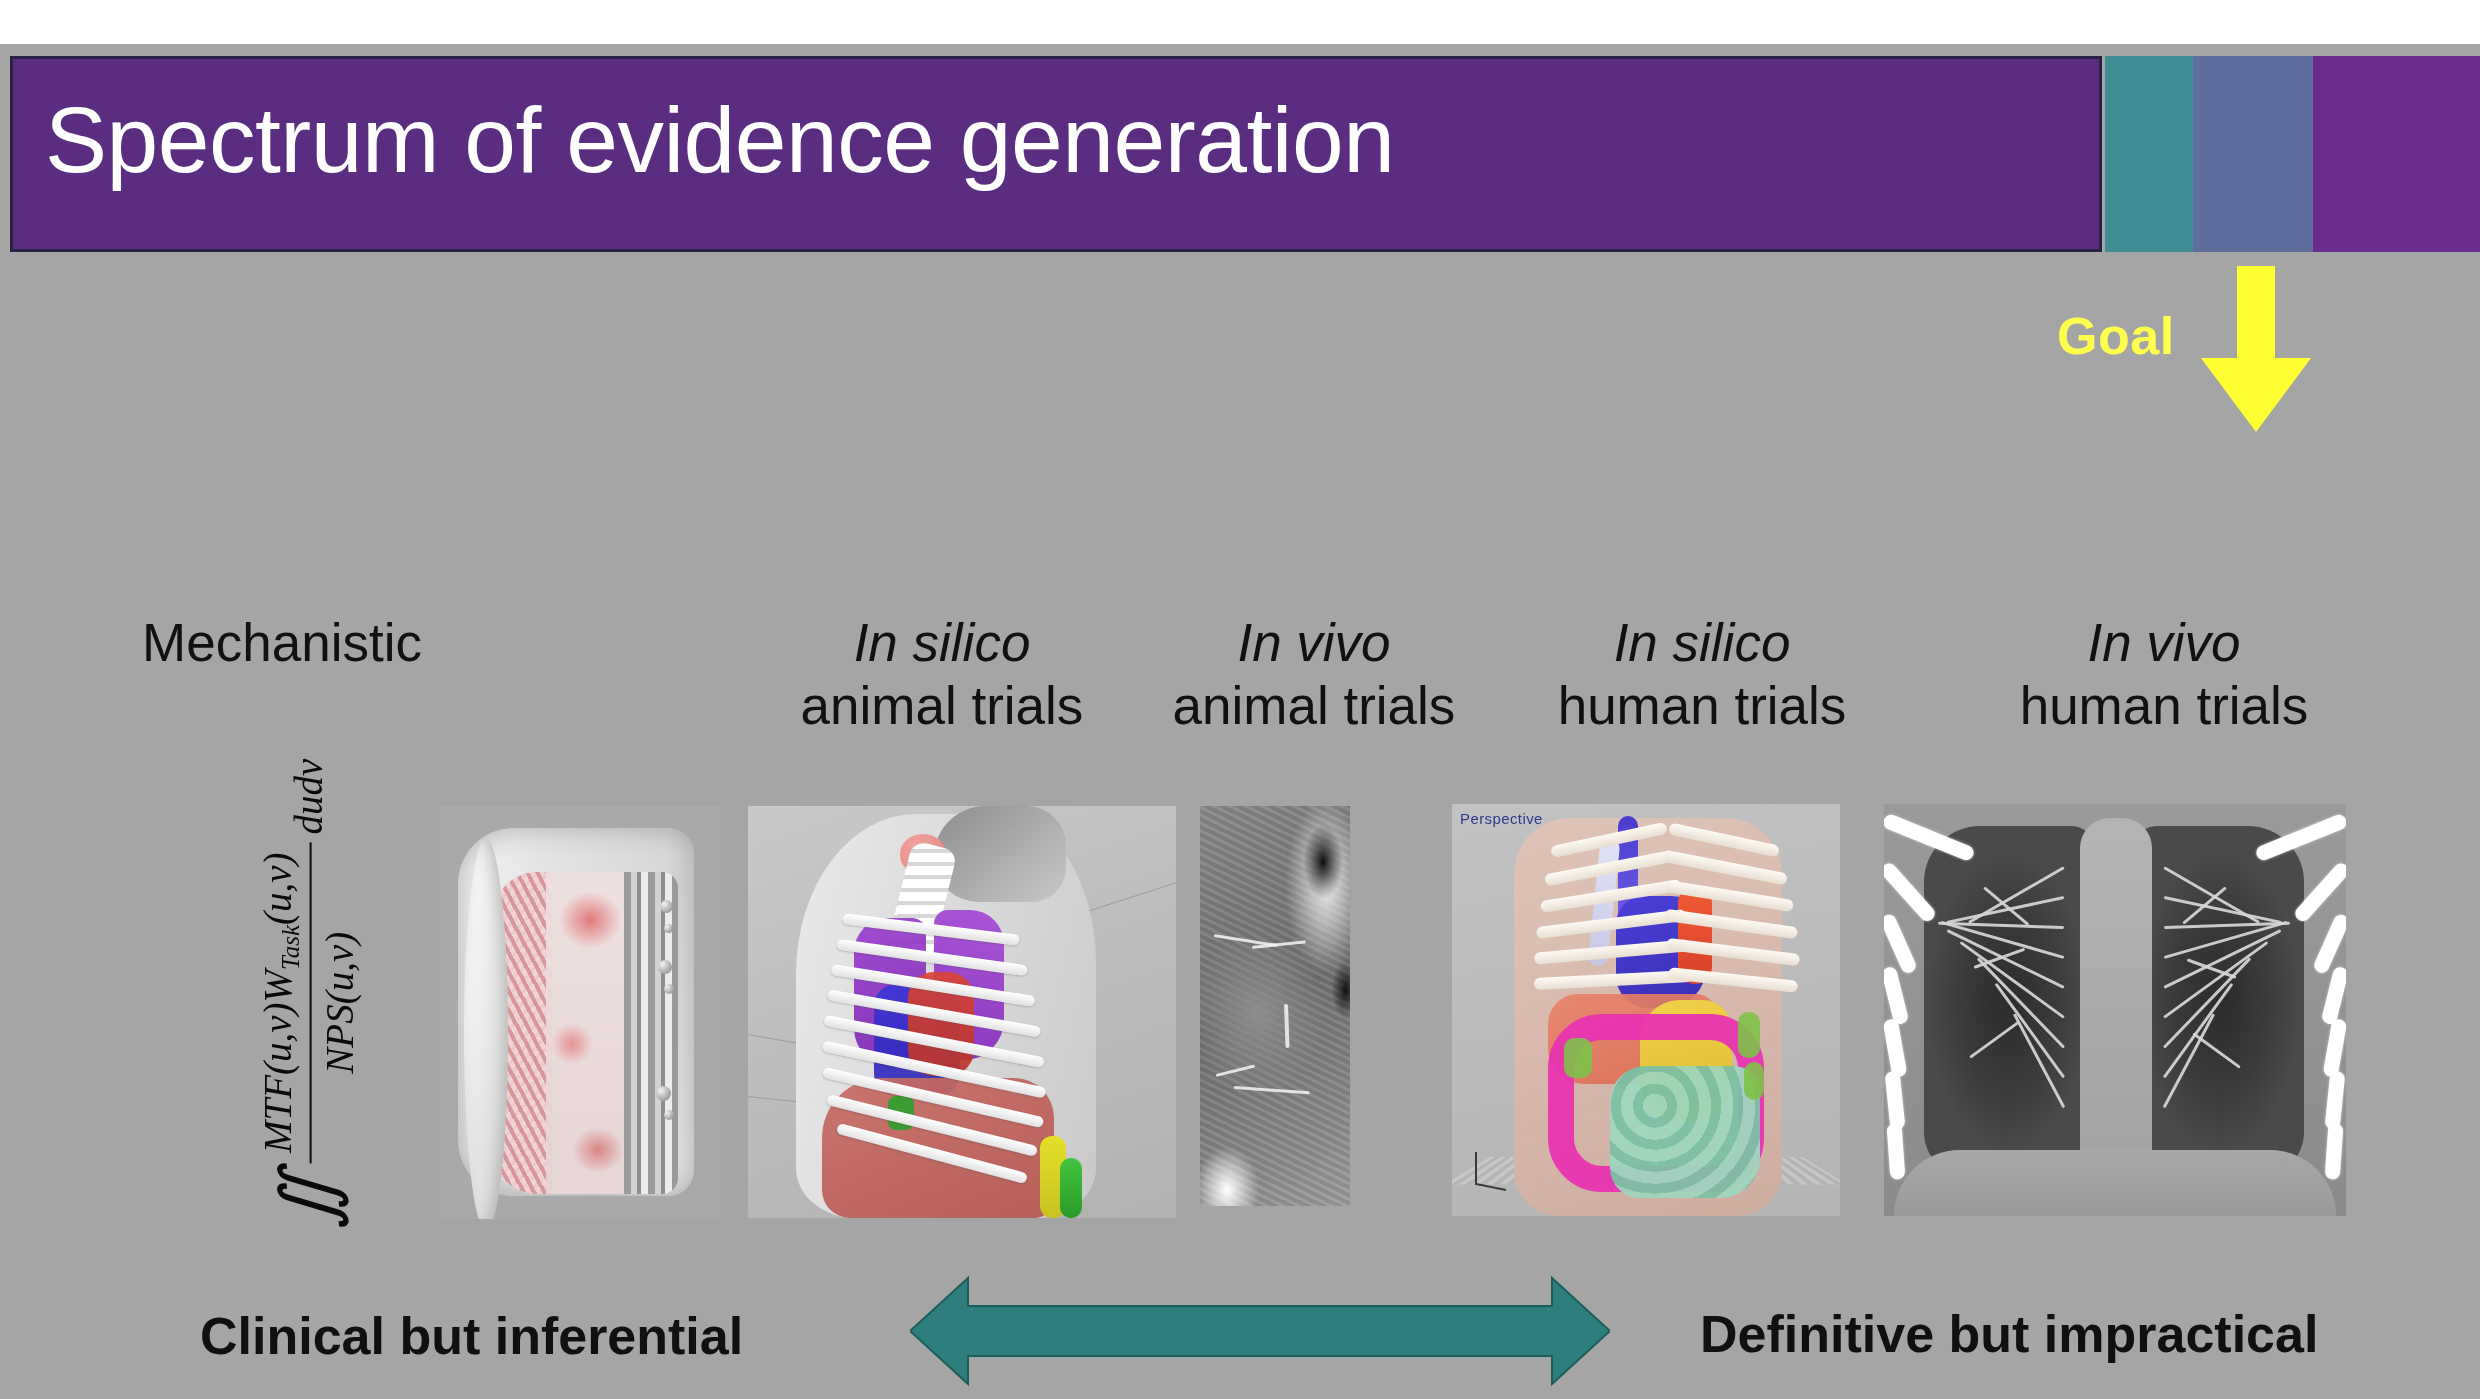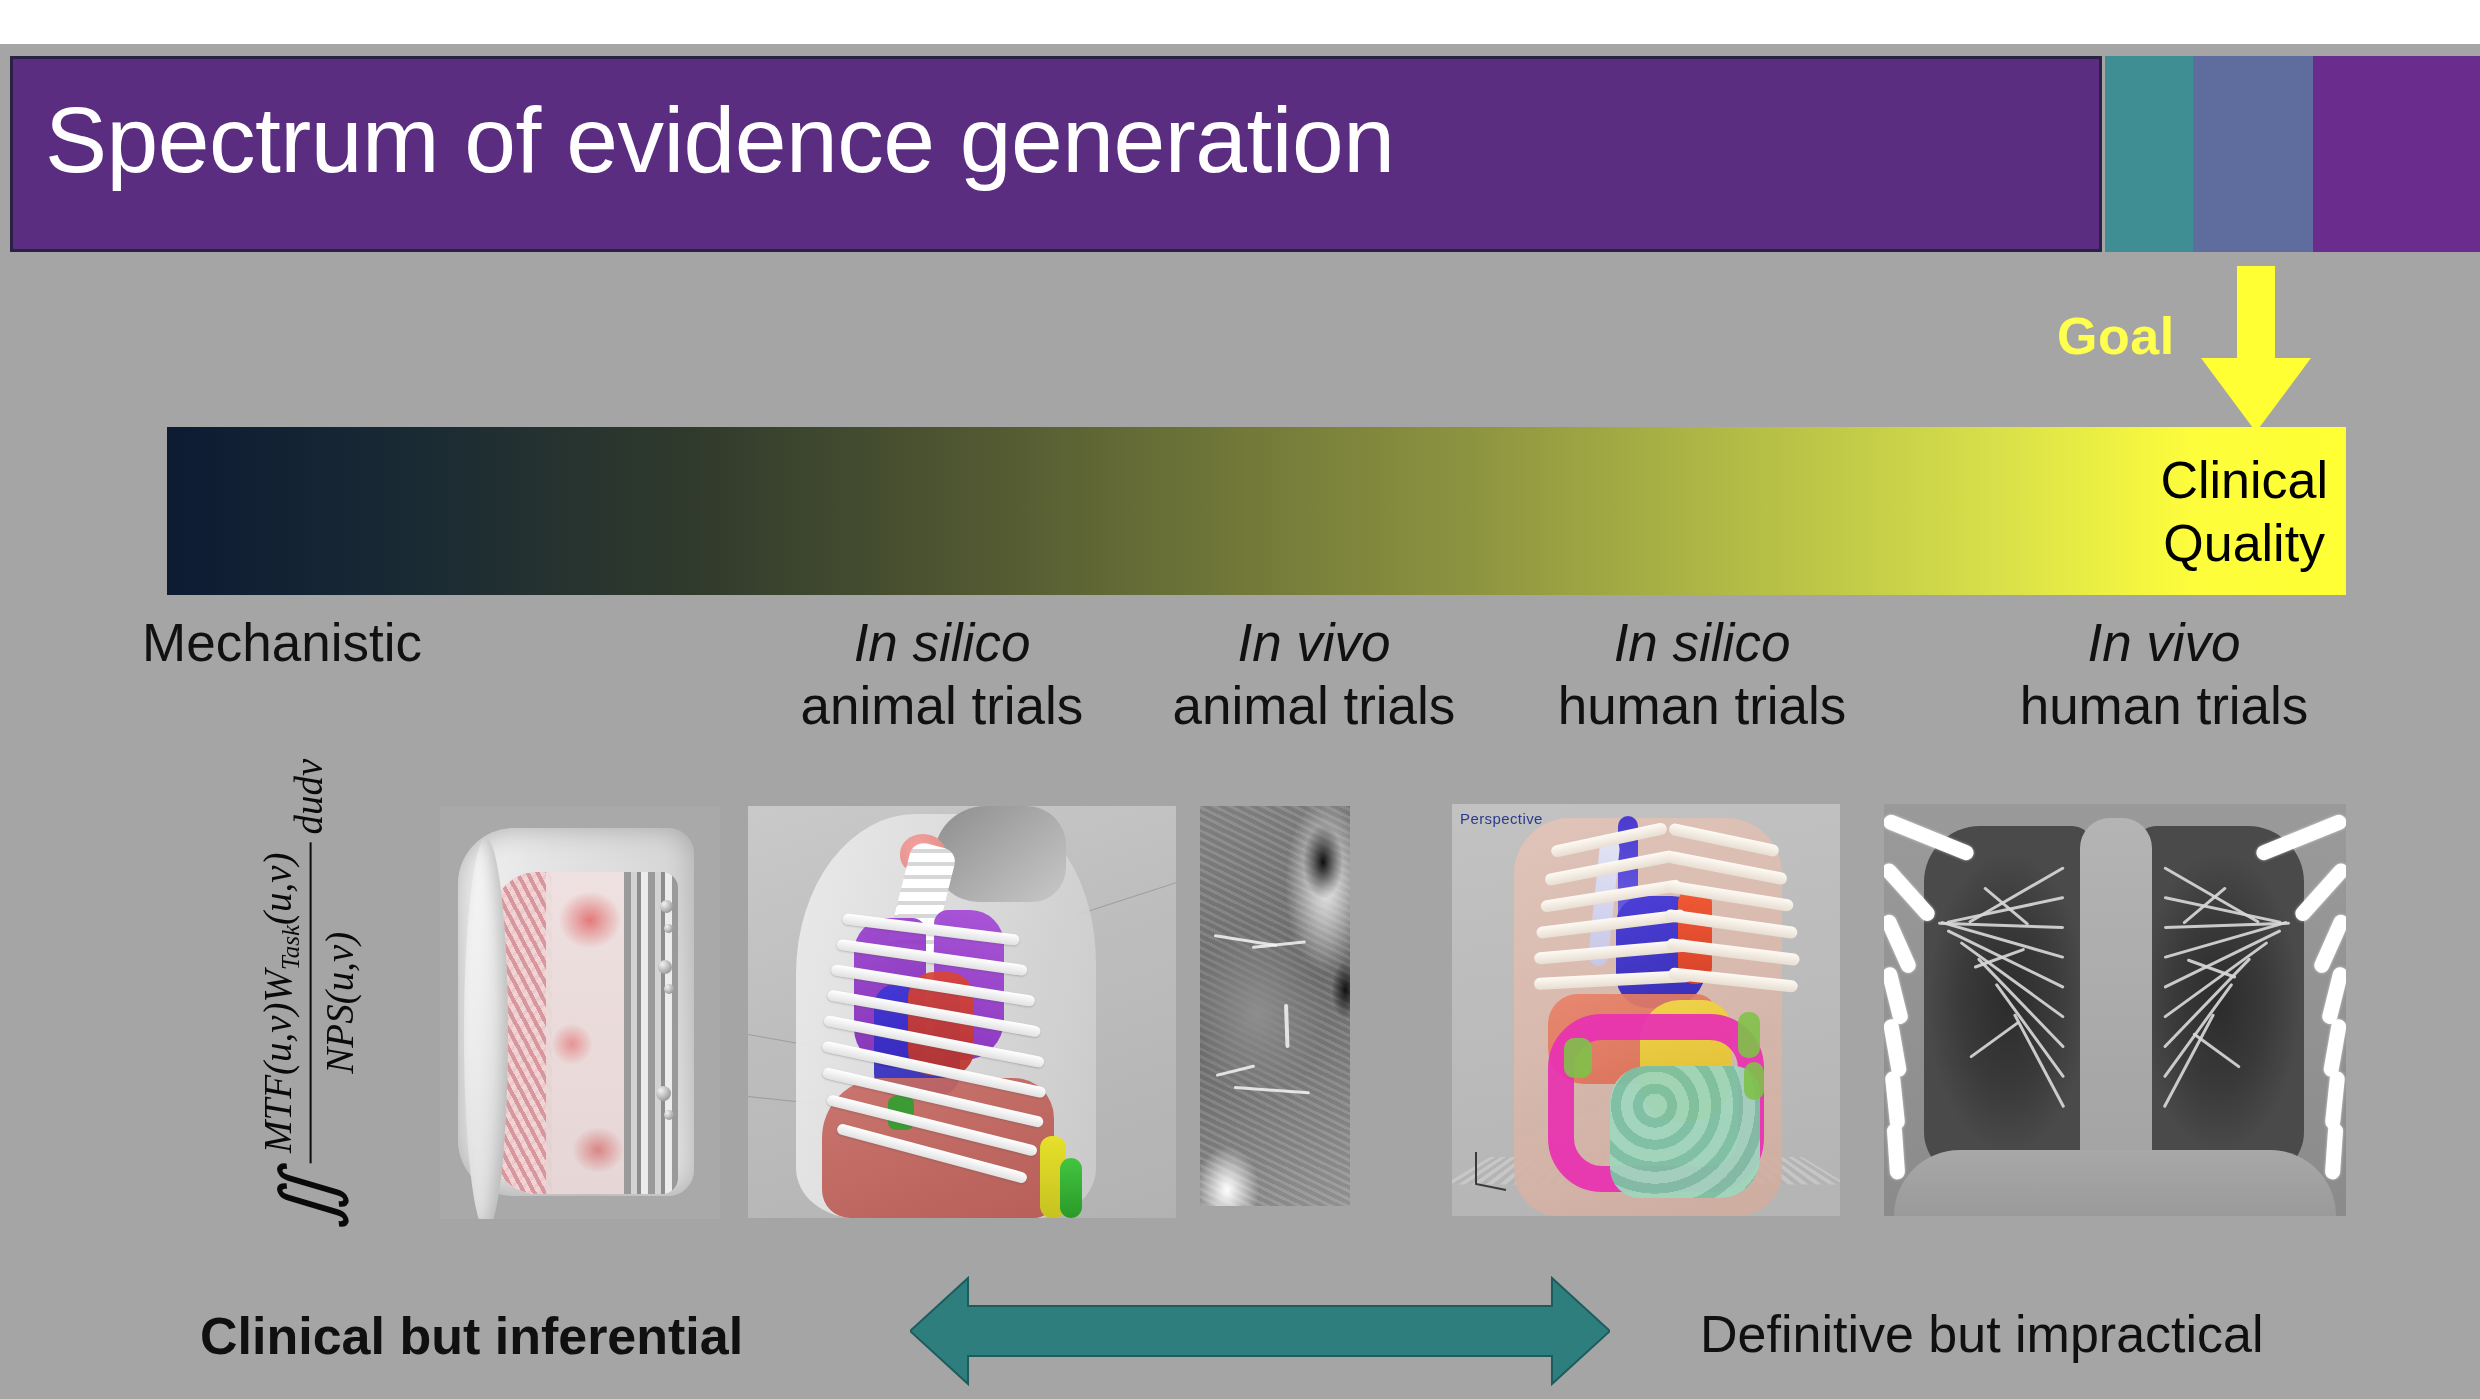--- a/index.html
+++ b/index.html
@@ -333,21 +333,21 @@
     border-radius:200px 200px 0 0;
   }
 
   
   #bottom-left-text{
     position:absolute;left:200px;top:1262px;
     font-size:52px;font-weight:bold;color:#101010;
   }
   #bottom-right-text{
     position:absolute;left:1700px;top:1260px;
-    font-size:52px;font-weight:normal;color:#101010;
+    font-size:52px;font-weight:bold;color:#101010;
   }
   #spectrum-arrow{
     position:absolute;left:910px;top:1232px;
     width:700px;height:110px;
   }
 </style>
 </head>
 <body>
 
 <div id="slide">
@@ -357,26 +357,20 @@
   </div>
   <div class="accent" id="accent-teal"></div>
   <div class="accent" id="accent-slate"></div>
   <div class="accent" id="accent-purple"></div>
 
   <div id="goal-label">Goal</div>
   <svg id="goal-arrow" viewBox="0 0 118 168">
     <polygon points="40,0 78,0 78,92 114,92 59,166 4,92 40,92" fill="#ffff33"></polygon>
   </svg>
 
-  <div id="spectrum-bar">
-    <div id="clinical-quality">
-      <span>Clinical</span><br>
-      <span>Quality</span>
-    </div>
-  </div>
 
   <div id="stage-labels">
     <div class="stage-label" style="left:0px;width:360px;">
       <span class="line-top">Mechanistic</span>
     </div>
     <div class="stage-label ital" style="left:360px;width:300px;">
     </div>
     <div class="stage-label ital" style="left:650px;width:380px;">
       <span class="line-top">In silico</span>
       <span class="line-bot">animal trials</span>

